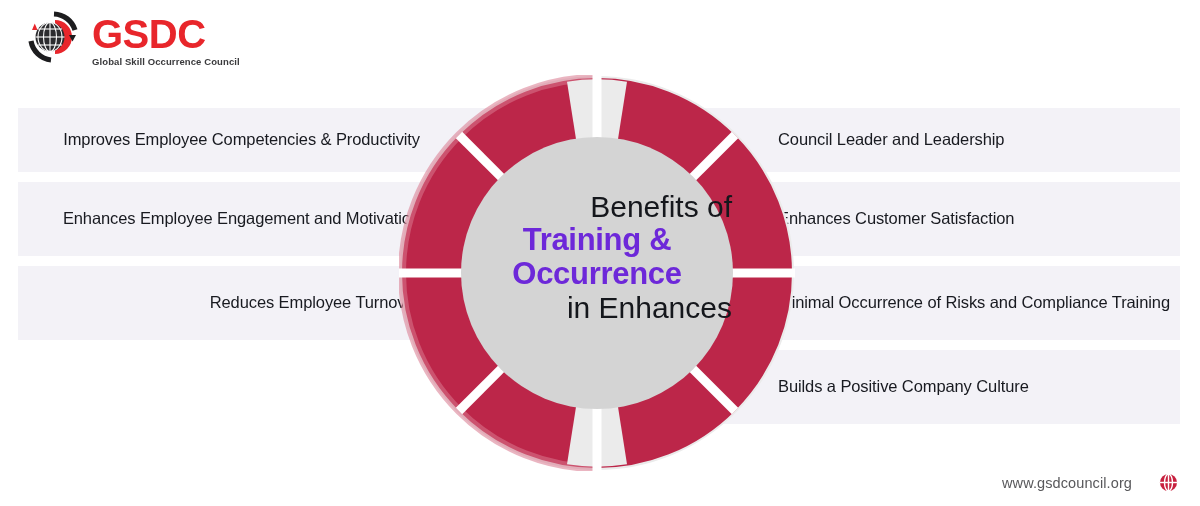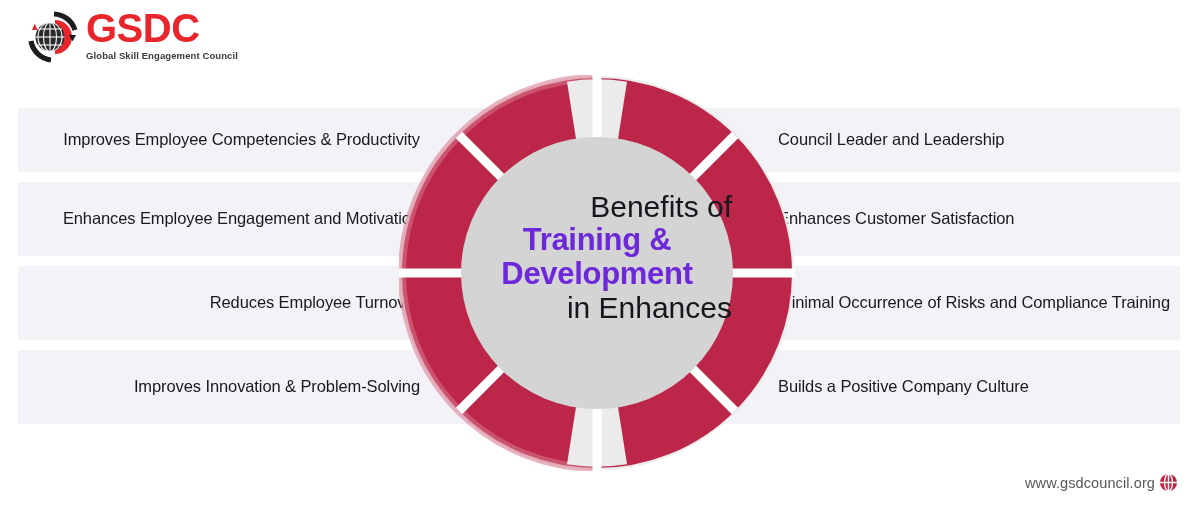--- a/index.html
+++ b/index.html
@@ -17,22 +17,22 @@
     background: #ffffff;
     overflow: hidden;
   }
 
   
   .logo-block {
     position: absolute;
     left: 24px;
     top: 8px;
     display: flex;
-    align-items: flex-start;
-    gap: 0;
+    align-items: flex-end;
+    gap: 6px;
   }
   .logo-mark { width: 62px; height: 58px; display: block; }
   .logo-text-wrap { display: flex; flex-direction: column; line-height: 1; }
   .logo-word {
     font-family: "Liberation Sans", sans-serif;
     font-weight: bold;
     font-size: 40px;
     letter-spacing: -0.5px;
     color: #E8262B;
   }
@@ -109,21 +109,21 @@
     letter-spacing: -0.3px;
   }
 
   
   .footer {
     position: absolute;
     right: 22px;
     bottom: 14px;
     display: flex;
     align-items: center;
-    gap: 4px;
+    gap: 27px;
   }
   .footer-url {
     font-family: "Liberation Sans", sans-serif;
     font-size: 14.5px;
     color: #58585B;
     letter-spacing: 0.1px;
   }
   .footer-globe { width: 19px; height: 19px; display: block; }
 </style>
 </head>
@@ -150,35 +150,32 @@
       <path d="M30 6 A23 23 0 0 1 51 22" stroke="#1D1D1F" stroke-width="5.2" fill="none" stroke-linecap="butt"></path>
 
       <path d="M7 33 A23 23 0 0 0 27 52" stroke="#1D1D1F" stroke-width="5.2" fill="none" stroke-linecap="butt"></path>
 
       <path d="M8 22 L13.5 22 L10.75 15.5 Z" fill="#E8262B"></path>
 
       <path d="M45 27 L52 27 L48.5 33.5 Z" fill="#1D1D1F"></path>
     </svg>
     <div class="logo-text-wrap">
       <span class="logo-word">GSDC</span>
-      <span class="logo-tagline">Global Skill Engagement Council</span>
+      <span class="logo-tagline">Global Skill Occurrence Council</span>
     </div>
   </div>
 
   <div class="strip strip-left strip-r1">
     <span class="strip-label">Improves Employee Competencies &amp; Productivity</span>
   </div>
   <div class="strip strip-left strip-r2">
     <span class="strip-label">Enhances Employee Engagement and Motivation</span>
   </div>
   <div class="strip strip-left strip-r3">
     <span class="strip-label">Reduces Employee Turnover</span>
-  </div>
-  <div class="strip strip-left strip-r4">
-    <span class="strip-label">Improves Innovation &amp; Problem-Solving</span>
   </div>
 
   <div class="strip strip-right strip-r1">
     <span class="strip-label">Council Leader and Leadership</span>
   </div>
   <div class="strip strip-right strip-r2">
     <span class="strip-label">Enhances Customer Satisfaction</span>
   </div>
   <div class="strip strip-right strip-r3">
     <span class="strip-label">Minimal Occurrence of Risks and Compliance Training</span>
@@ -212,21 +209,21 @@
         <line x1="198" y1="198" x2="396" y2="198"></line>
       </g>
 
       <circle cx="198" cy="198" r="136" fill="#D4D4D4"></circle>
     </svg>
   </div>
 
   <div class="center-text">
     <span class="ct-line ct-plain">Benefits of</span>
     <span class="ct-line ct-accent">Training &amp;</span>
-    <span class="ct-line ct-accent">Development</span>
+    <span class="ct-line ct-accent">Occurrence</span>
     <span class="ct-line ct-plain">in Enhances</span>
   </div>
 
   <div class="footer">
     <span class="footer-url">www.gsdcouncil.org</span>
     <svg class="footer-globe" viewBox="0 0 20 20">
       <circle cx="10" cy="10" r="9" fill="#C8203F"></circle>
       <g stroke="#FFFFFF" stroke-width="1.5" fill="none">
         <line x1="1" y1="10" x2="19" y2="10"></line>
         <ellipse cx="10" cy="10" rx="4.2" ry="9"></ellipse>

